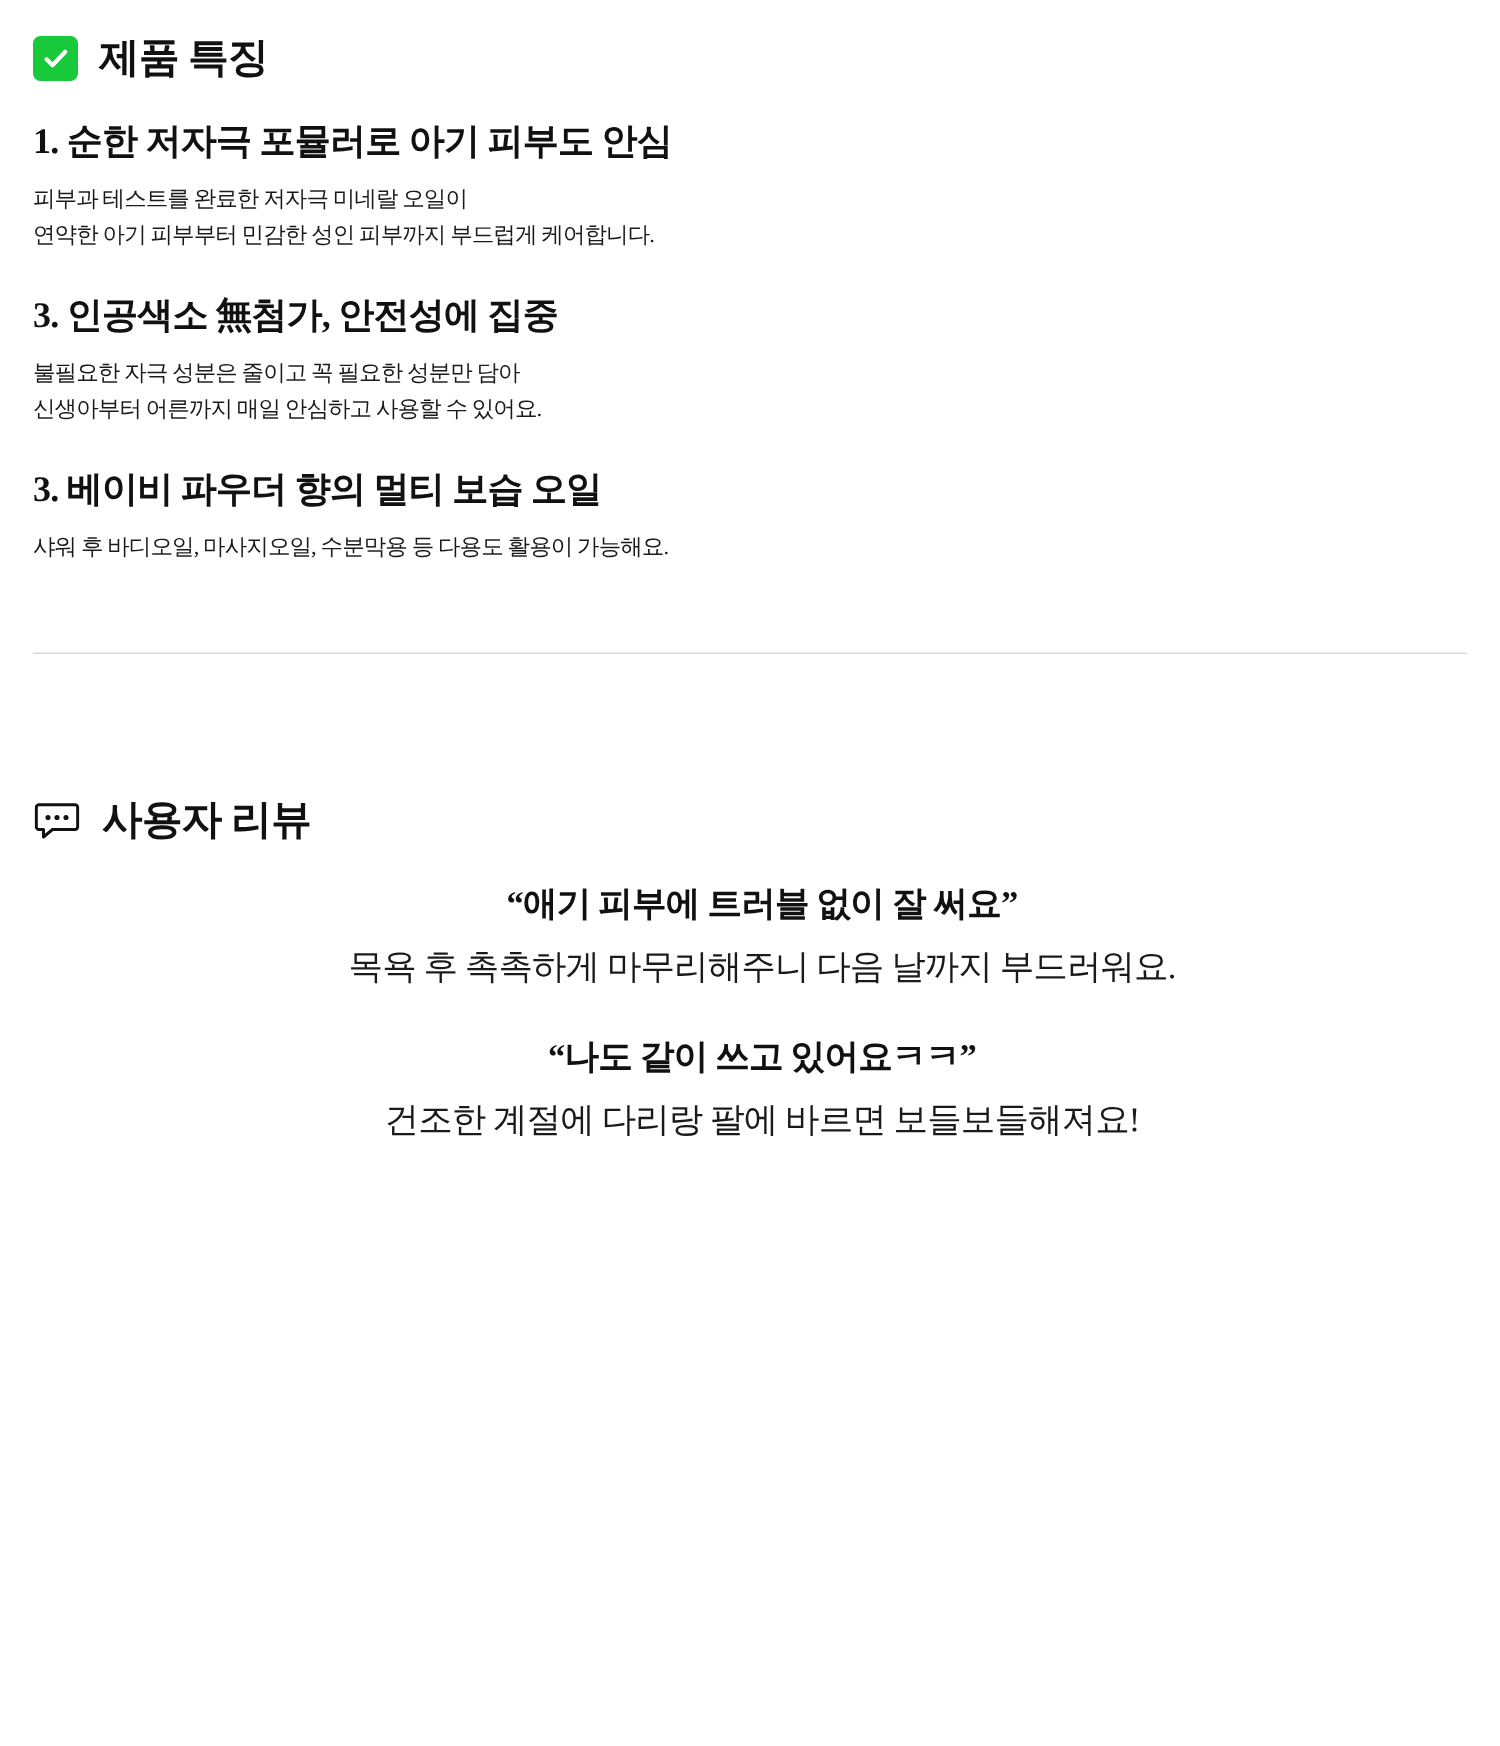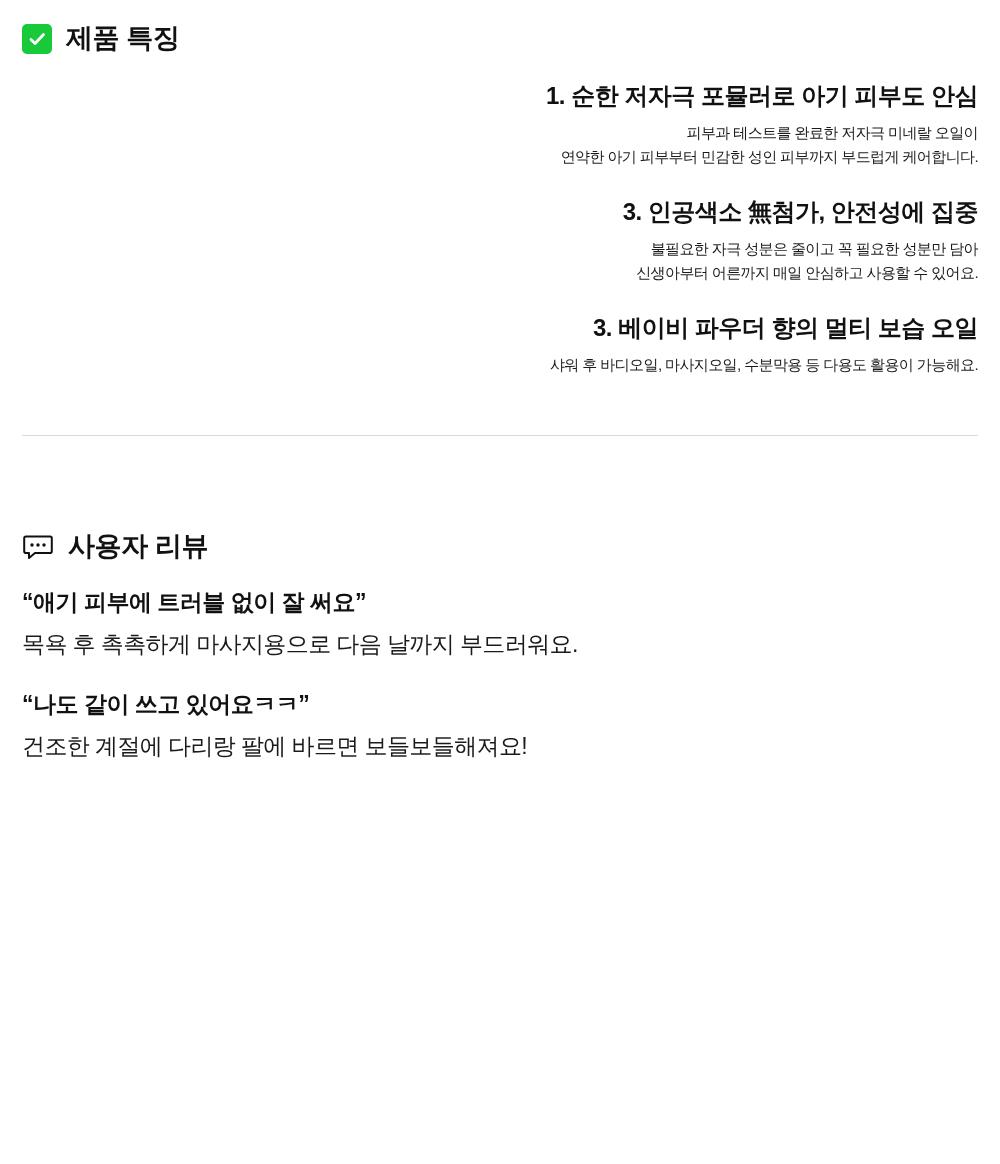--- a/index.html
+++ b/index.html
@@ -11,20 +11,21 @@
     width: 1000px;
     min-height: 1164px;
     font-family: "Liberation Sans", "DejaVu Sans", sans-serif;
     color: #111111;
     -webkit-font-smoothing: antialiased;
   }
   .page {
     width: 1000px;
     box-sizing: border-box;
     padding: 18px 22px 10px 22px;
+    font-family: Liberation Serif, serif;
   }
 
   
   .section-head {
     display: flex;
     align-items: center;
     gap: 14px;
     margin: 6px 0 26px 0;
   }
   .section-head .head-text {
@@ -55,21 +56,20 @@
     flex: 0 0 auto;
     display: inline-flex;
     align-items: center;
     justify-content: center;
   }
   .icon-bubble svg { display: block; }
 
   
   .block {
     margin: 0 0 26px 0;
-    text-align: right;
   }
   .block:last-child { margin-bottom: 0; }
 
   .block-title {
     font-size: 24px;
     font-weight: bold;
     letter-spacing: -0.5px;
     color: #111111;
     margin-bottom: 10px;
     line-height: 1.3;
@@ -85,21 +85,22 @@
   
   .divider {
     height: 1px;
     background: #d9d9d9;
     margin: 58px 0 96px 0;
     border: 0;
   }
 
   
   .review {
-    margin: 0 0 28px 0;
+    margin: 0 0 28px 16px;
+    text-align: center;
   }
   .review:last-child { margin-bottom: 0; }
   .review-quote {
     font-size: 23px;
     font-weight: bold;
     letter-spacing: -0.5px;
     color: #111111;
     margin-bottom: 9px;
     line-height: 1.3;
   }
@@ -150,21 +151,21 @@
         <circle cx="9" cy="11" r="1.7" fill="#111111"></circle>
         <circle cx="15" cy="11" r="1.7" fill="#111111"></circle>
         <circle cx="21" cy="11" r="1.7" fill="#111111"></circle>
       </svg>
     </span>
     <span class="head-text">사용자 리뷰</span>
   </div>
 
   <div class="review">
     <div class="review-quote">“애기 피부에 트러블 없이 잘 써요”</div>
-    <div class="review-body">목욕 후 촉촉하게 마사지용으로 다음 날까지 부드러워요.</div>
+    <div class="review-body">목욕 후 촉촉하게 마무리해주니 다음 날까지 부드러워요.</div>
   </div>
 
 
   <div class="review">
     <div class="review-quote">“나도 같이 쓰고 있어요ㅋㅋ”</div>
     <div class="review-body">건조한 계절에 다리랑 팔에 바르면 보들보들해져요!</div>
   </div>
 
 </div>
 

